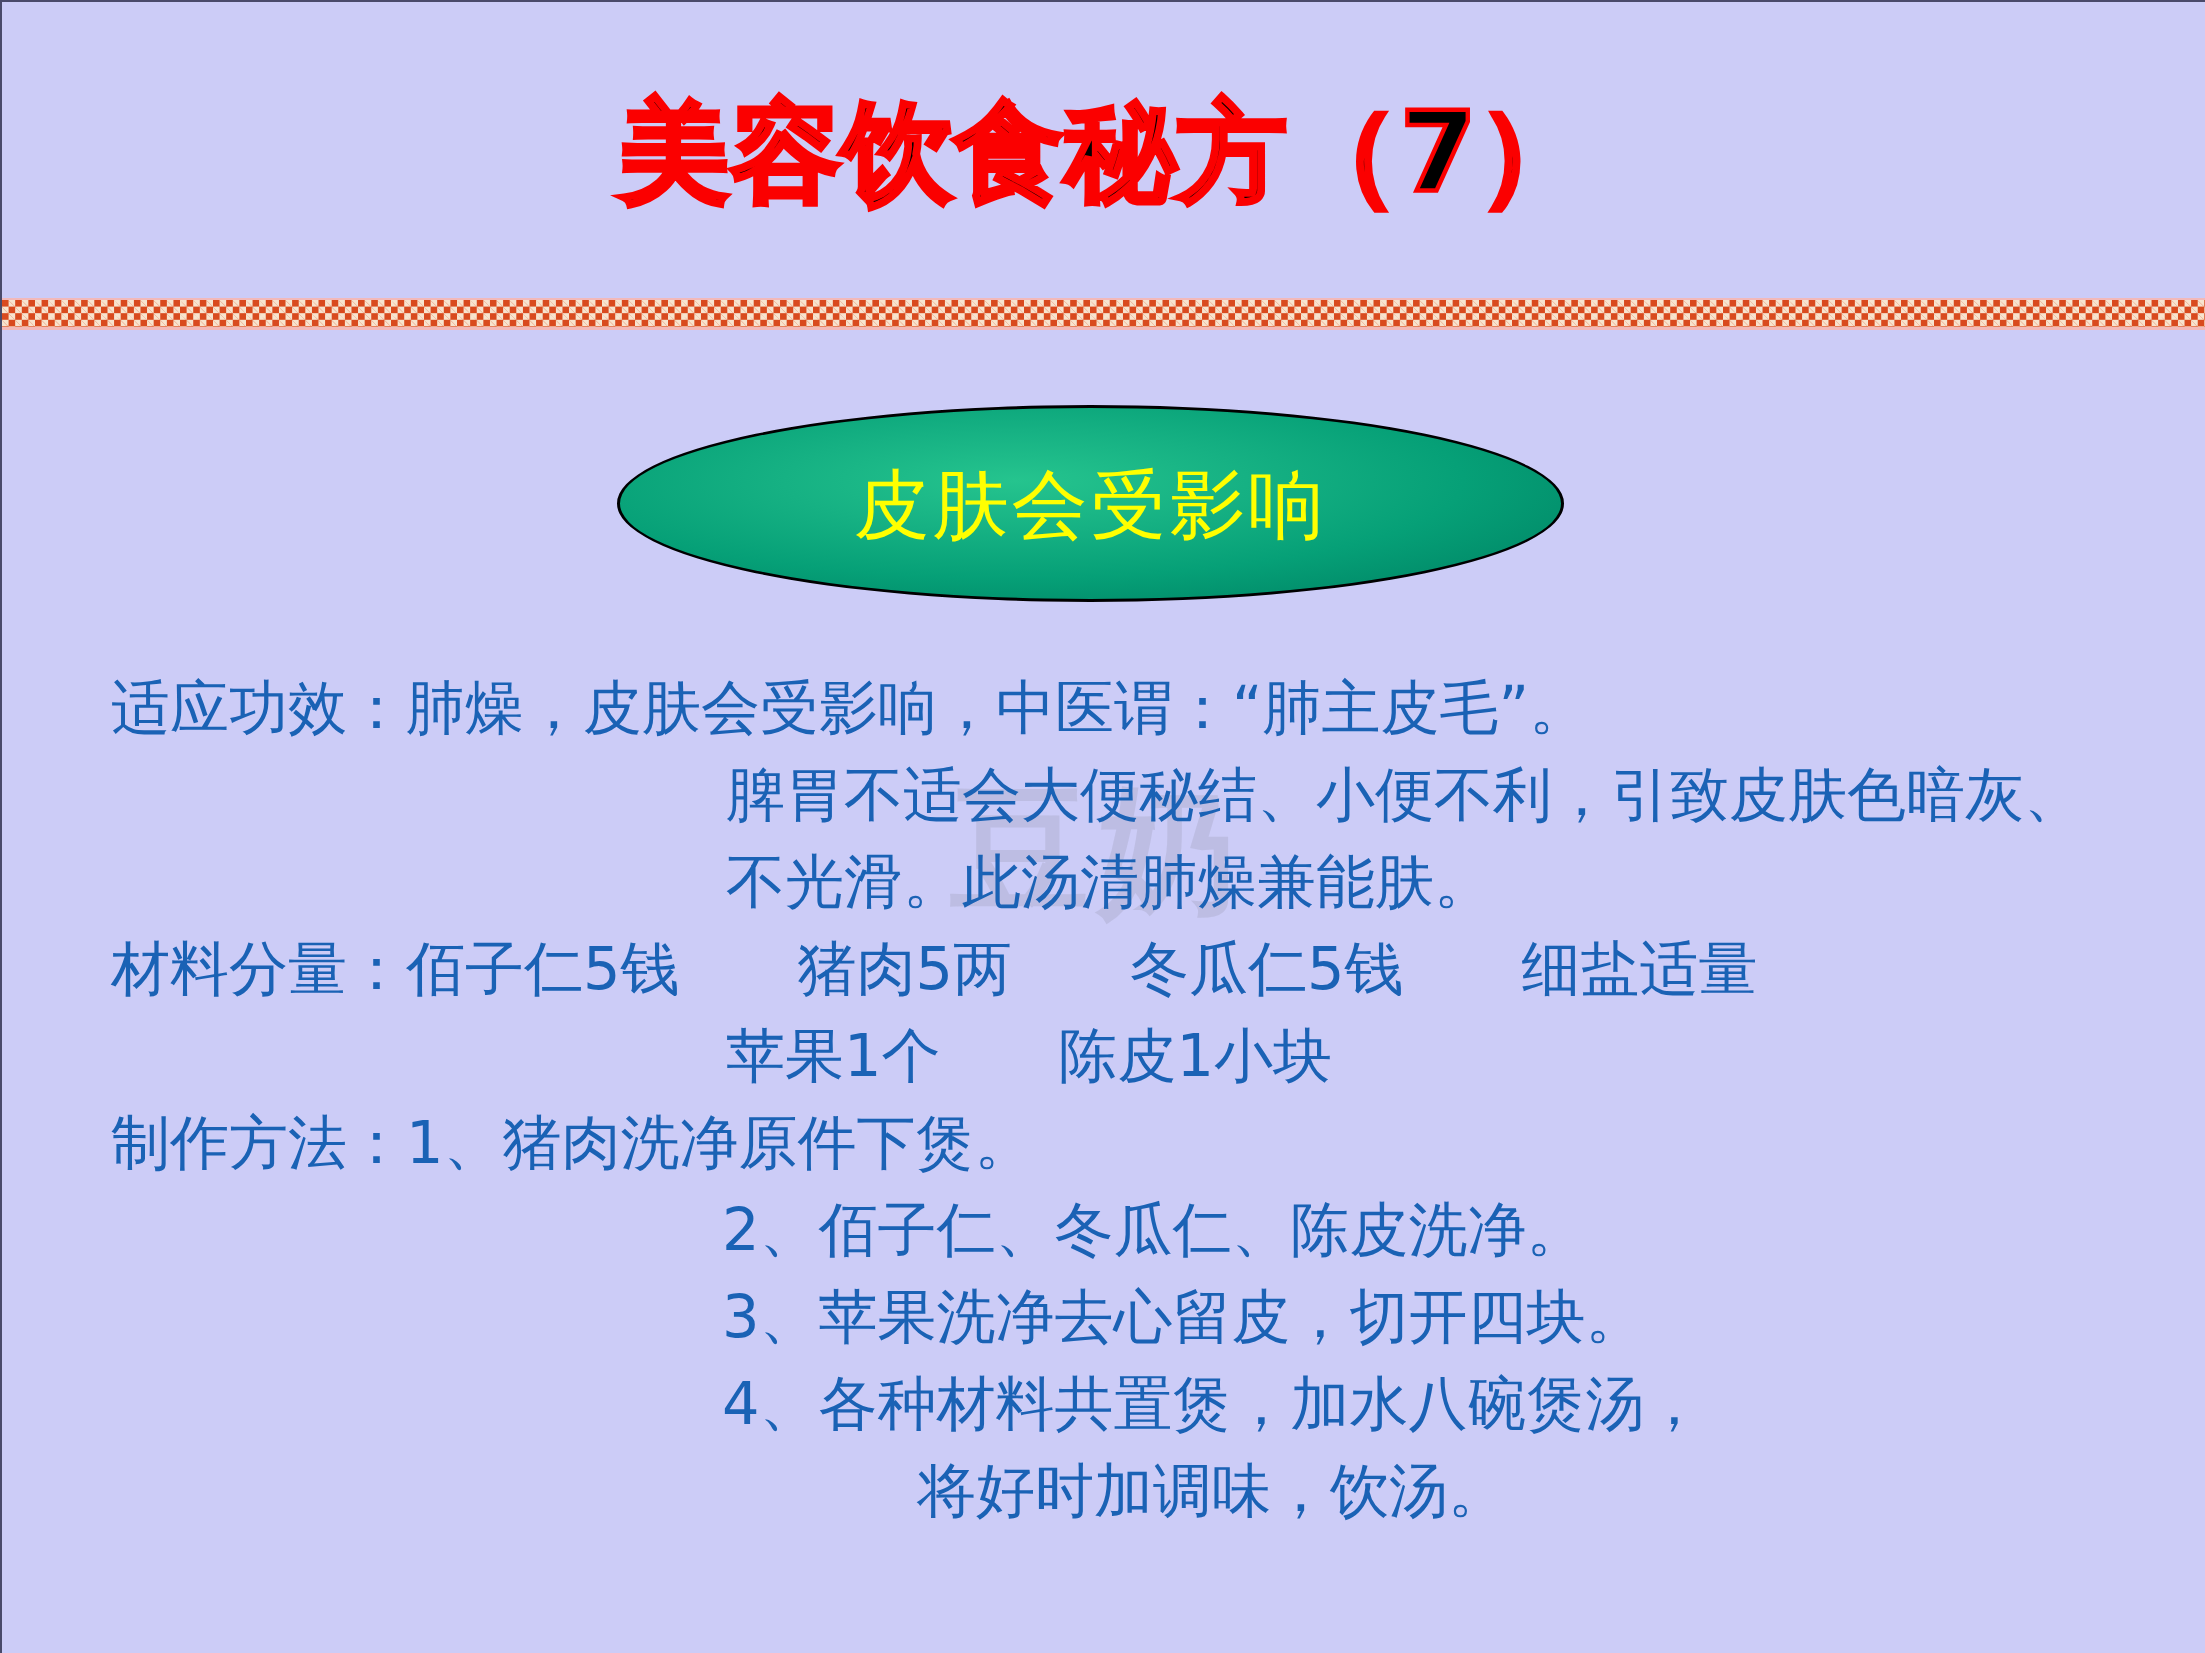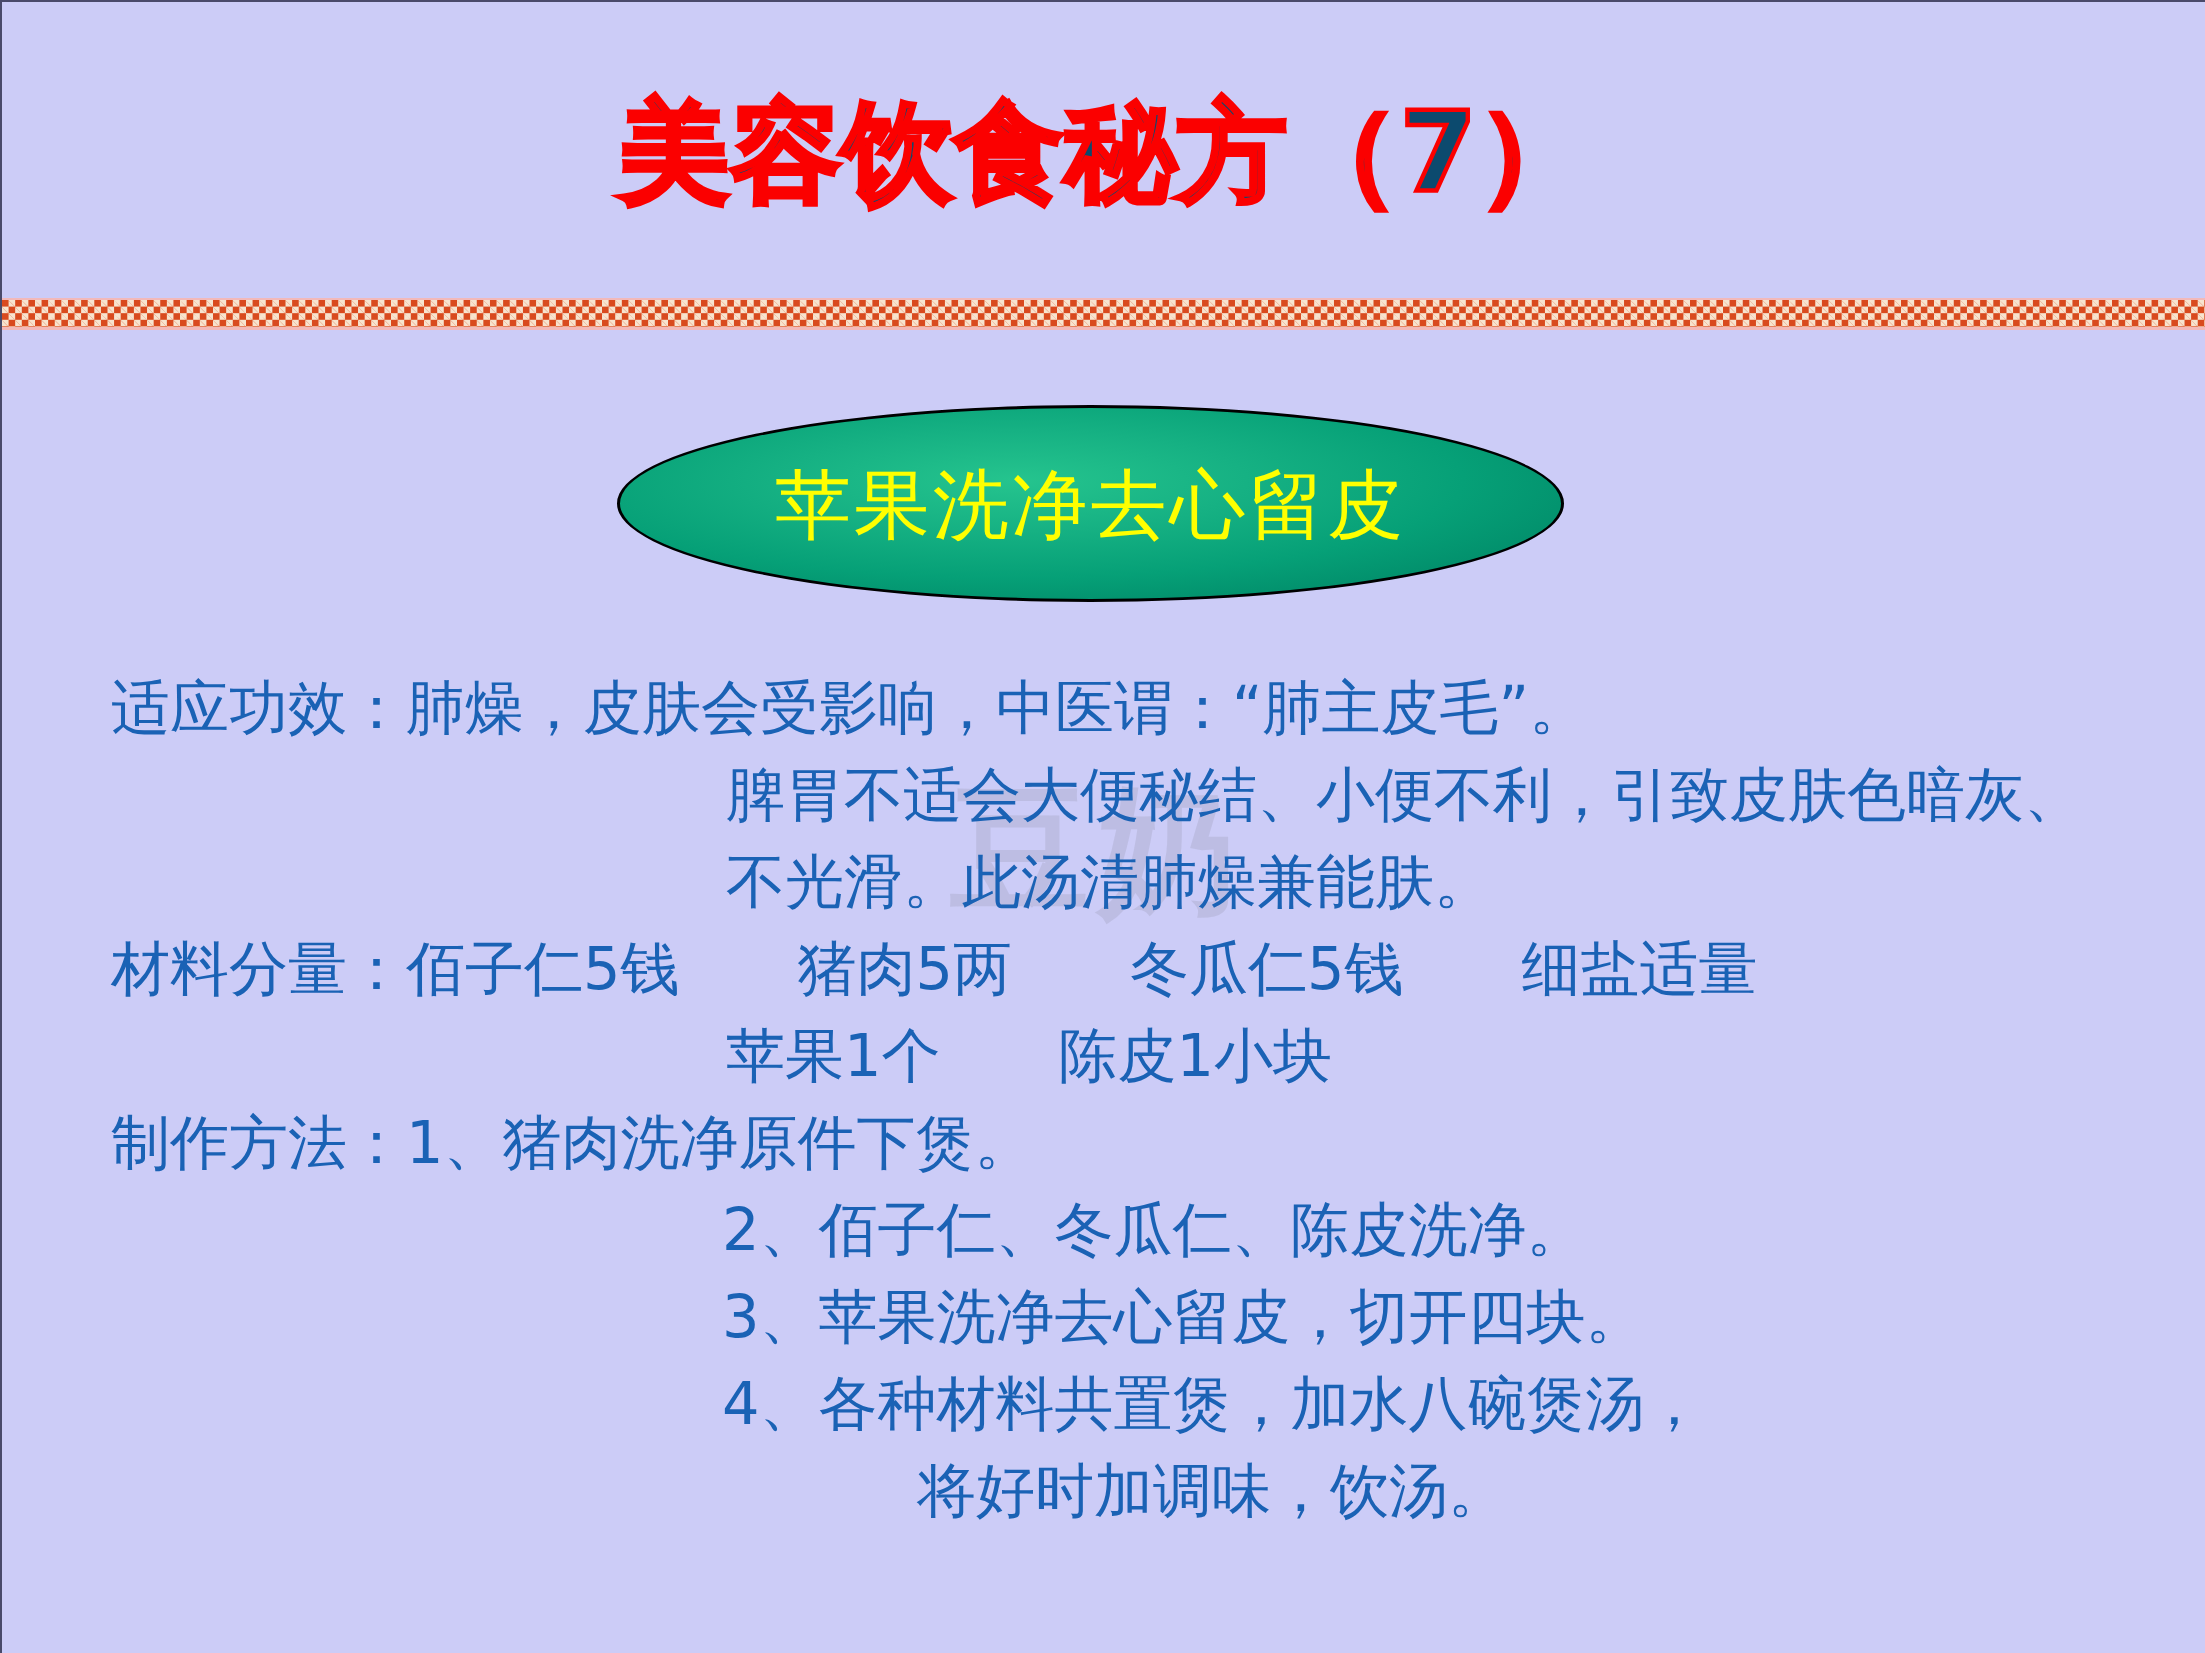--- a/index.html
+++ b/index.html
@@ -28,21 +28,21 @@
   
   .title-wrap {
     position: absolute;
     top: 87px;
     left: 0;
     width: 2205px;
     text-align: center;
   }
   .title {
     display: inline-block;
-    color: #0c4a6e;
+    color: #000000;
     font-family: "DejaVu Sans", "Liberation Sans", sans-serif;
     font-weight: bold;
     font-size: 110px;
     line-height: 1.15;
     letter-spacing: 1.5px;
     white-space: nowrap;
     text-align: center;
     -webkit-text-stroke: 4.4px #fb0000;
   }
 
@@ -148,21 +148,21 @@
     <div class="title">美容饮食秘方（7）</div>
   </div>
 
   <div class="divider-top-line"></div>
   <div class="divider"></div>
   <div class="divider-bot-line"></div>
 
   <div class="watermark">豆奶</div>
 
   <div class="ellipse">
-    <span class="ellipse-text">苹果洗净去心留皮</span>
+    <span class="ellipse-text">皮肤会受影响</span>
   </div>
 
   <div class="body">
       <div class="line ind0">适应功效：肺燥，皮肤会受影响，中医谓：“肺主皮毛”。</div>
       <div class="line ind1">脾胃不适会大便秘结、小便不利，引致皮肤色暗灰、</div>
       <div class="line ind1">不光滑。此汤清肺燥兼能肤。</div>
       <div class="line ind0">材料分量：佰子仁5钱　　猪肉5两　　冬瓜仁5钱　　细盐适量</div>
       <div class="line ind1">苹果1个　　陈皮1小块</div>
       <div class="line ind0">制作方法：1、猪肉洗净原件下煲。</div>
       <div class="line ind2">2、佰子仁、冬瓜仁、陈皮洗净。</div>

